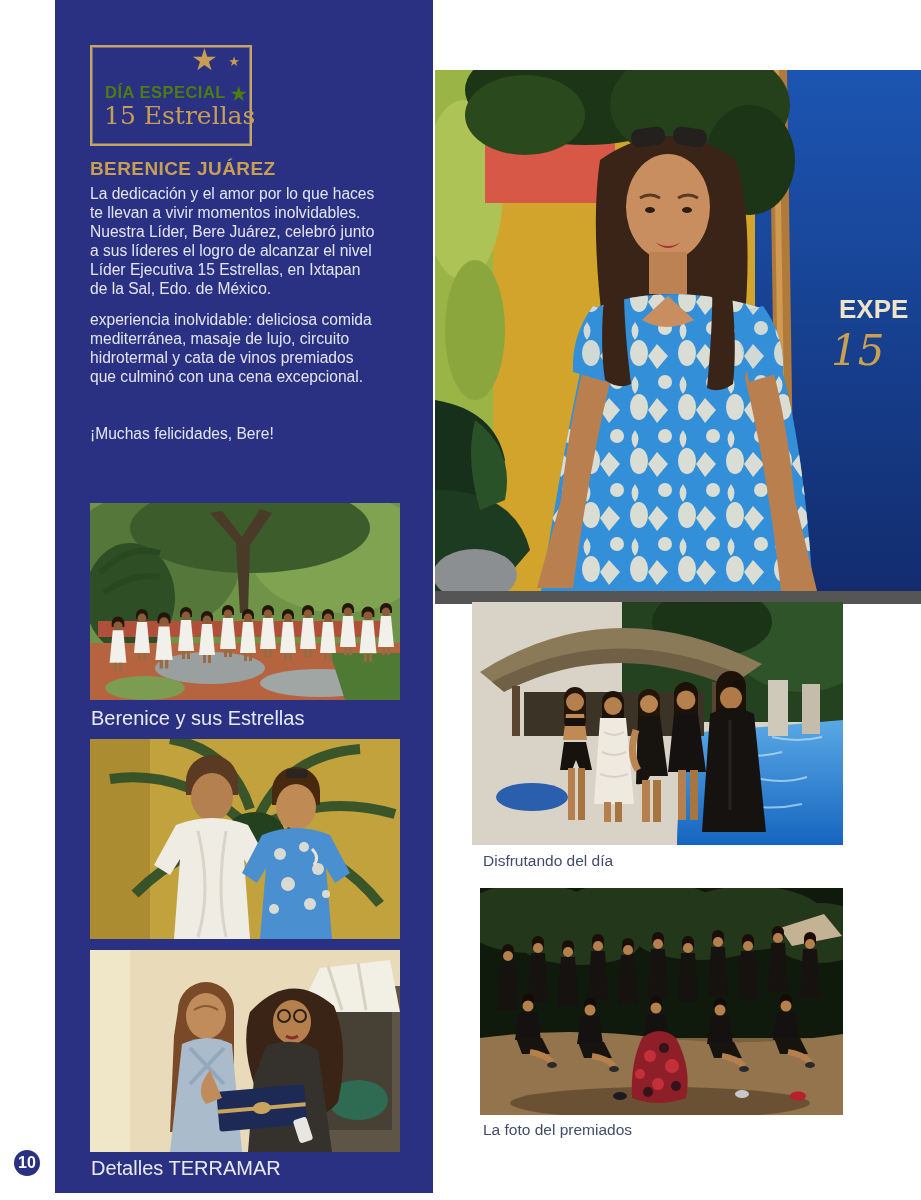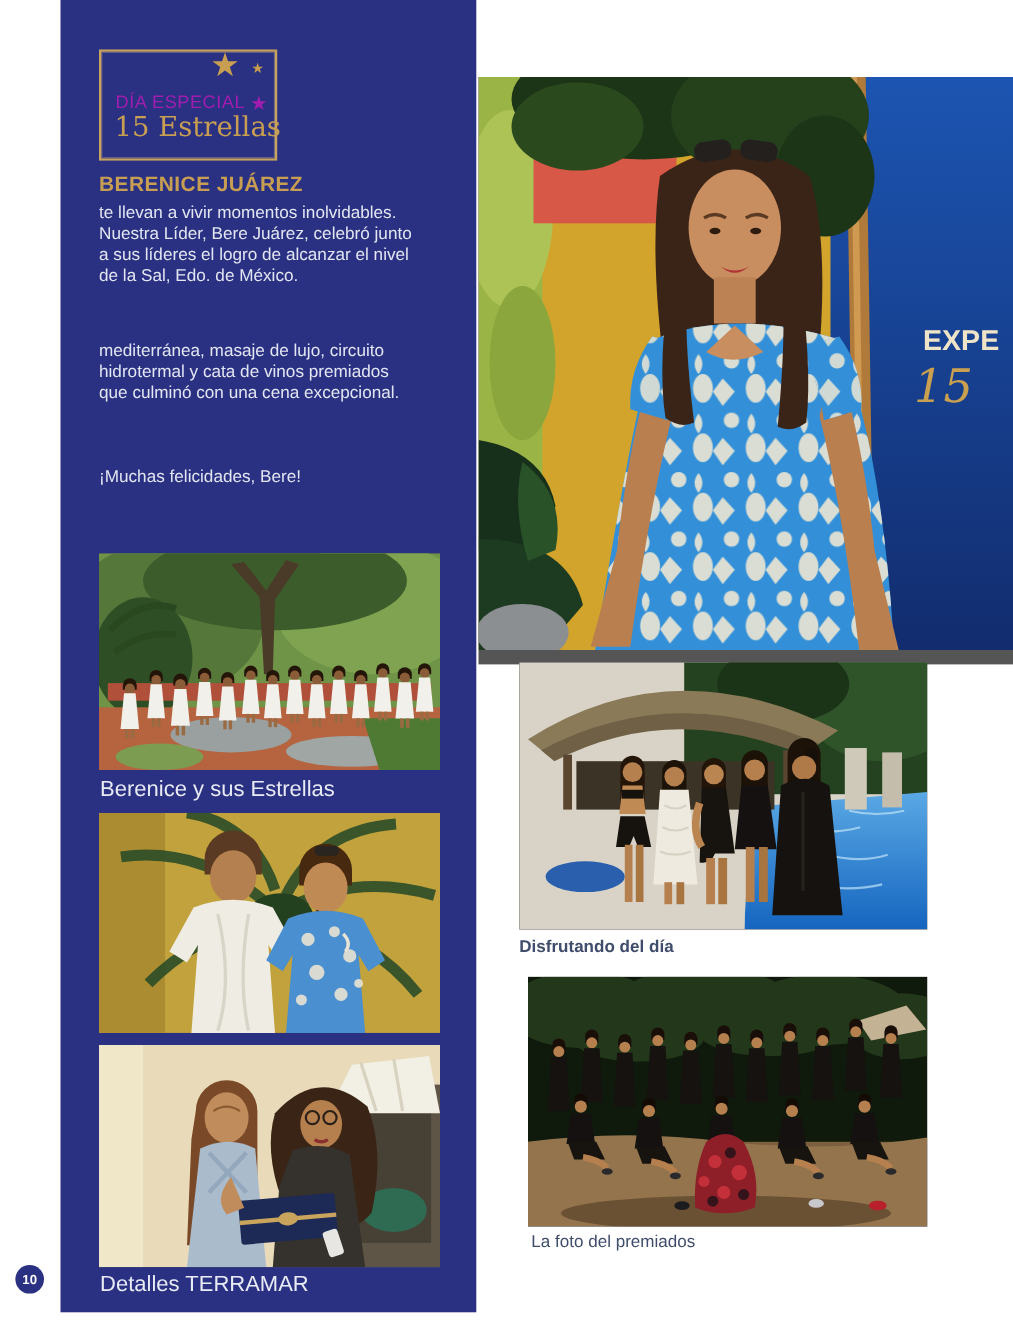--- a/index.html
+++ b/index.html
@@ -4,22 +4,22 @@
 <style>
   html,body{margin:0;padding:0;background:#ffffff;}
   #page{position:relative;width:921px;height:1200px;background:#ffffff;overflow:hidden;
         font-family:"Liberation Sans",sans-serif;}
   #panel{position:absolute;left:55px;top:0;width:378px;height:1193px;background:#2b3182;}
   
   #logo{position:absolute;left:90px;top:45px;width:158px;height:97px;
         border:2px solid #c9a45c;box-shadow:inset 0 0 0 1px rgba(255,220,150,.35);}
   #logo .star-big{position:absolute;right:32px;top:-2px;font-size:30px;color:#c79e52;line-height:1;}
   #logo .star-sm{position:absolute;right:10px;top:8px;font-size:13px;color:#c79e52;line-height:1;}
-  #logo .logo-title{position:absolute;left:13px;top:36px;font-size:16.5px;font-weight:normal;
-        letter-spacing:.5px;color:#a21caf;white-space:nowrap;}
+  #logo .logo-title{position:absolute;left:13px;top:36px;font-size:16.5px;font-weight:bold;
+        letter-spacing:.5px;color:#4d7c0f;white-space:nowrap;}
   #logo .star-md{font-size:18px;vertical-align:-2px;}
   #logo .logo-script{position:absolute;left:12px;top:54px;font-family:"DejaVu Serif",serif;
         font-size:25px;color:#c79e52;white-space:nowrap;}
   
   #article-title{position:absolute;left:90px;top:158px;font-size:19px;font-weight:bold;
         letter-spacing:.4px;color:#c79e52;}
   .para{position:absolute;left:90px;width:336px;font-size:15.6px;line-height:19px;
         color:#e2e6f2;}
   #para1{top:184px;}
   #para2{top:310px;}
@@ -29,49 +29,52 @@
   #photo-estrellas{left:90px;top:503px;width:310px;height:197px;}
   #photo-dos{left:90px;top:739px;width:310px;height:200px;}
   #photo-detalles{left:90px;top:950px;width:310px;height:202px;}
   #photo-hero{left:435px;top:70px;width:486px;height:534px;}
   #photo-pool{left:472px;top:602px;width:371px;height:243px;}
   #photo-recuerdo{left:480px;top:888px;width:363px;height:227px;}
   .cap-light{position:absolute;font-size:20px;color:#e8ebf5;}
   .cap-dark{position:absolute;font-size:15.5px;color:#3f4c6b;}
   #cap-estrellas{left:91px;top:707px;}
   #cap-detalles{left:91px;top:1157px;}
-  #cap-pool{left:472px;top:852px;font-weight:bold;}
+  #cap-pool{left:483px;top:852px;}
   #cap-recuerdo{left:483px;top:1121px;}
   
   #page-num{position:absolute;left:14px;top:1150px;width:26px;height:26px;border-radius:50%;
-        background:#2b3182;color:#ffffff;font-size:12px;font-weight:bold;
+        background:#2b3182;color:#ffffff;font-size:16px;font-weight:bold;
         display:flex;align-items:center;justify-content:center;}
   svg{display:block;}
 </style>
 </head>
 <body>
 
 <div id="page">
   <div id="panel"></div>
 
   <div id="logo">
     <span class="star-big">★</span>
     <span class="star-sm">★</span>
     <div class="logo-title"><span>DÍA ESPECIAL</span> <span class="star-md">★</span></div>
     <div class="logo-script">15 Estrellas</div>
   </div>
 
   <div id="article-title">BERENICE JUÁREZ</div>
   <div id="para1" class="para">
+      <div>La dedicación y el amor por lo que haces</div>
       <div>te llevan a vivir momentos inolvidables.</div>
       <div>Nuestra Líder, Bere Juárez, celebró junto</div>
       <div>a sus líderes el logro de alcanzar el nivel</div>
+      <div>Líder Ejecutiva 15 Estrellas, en Ixtapan</div>
       <div>de la Sal, Edo. de México.</div>
     </div>
   <div id="para2" class="para">
+      <div>experiencia inolvidable: deliciosa comida</div>
       <div>mediterránea, masaje de lujo, circuito</div>
       <div>hidrotermal y cata de vinos premiados</div>
       <div>que culminó con una cena excepcional.</div>
     </div>
   <div id="para3" class="para">¡Muchas felicidades, Bere!</div>
 
   <div id="photo-hero" class="photo">
     <svg width="486" height="521" viewBox="0 0 486 521" preserveAspectRatio="none">
       <defs>
         <pattern id="ikat" width="48" height="54" patternUnits="userSpaceOnUse">

